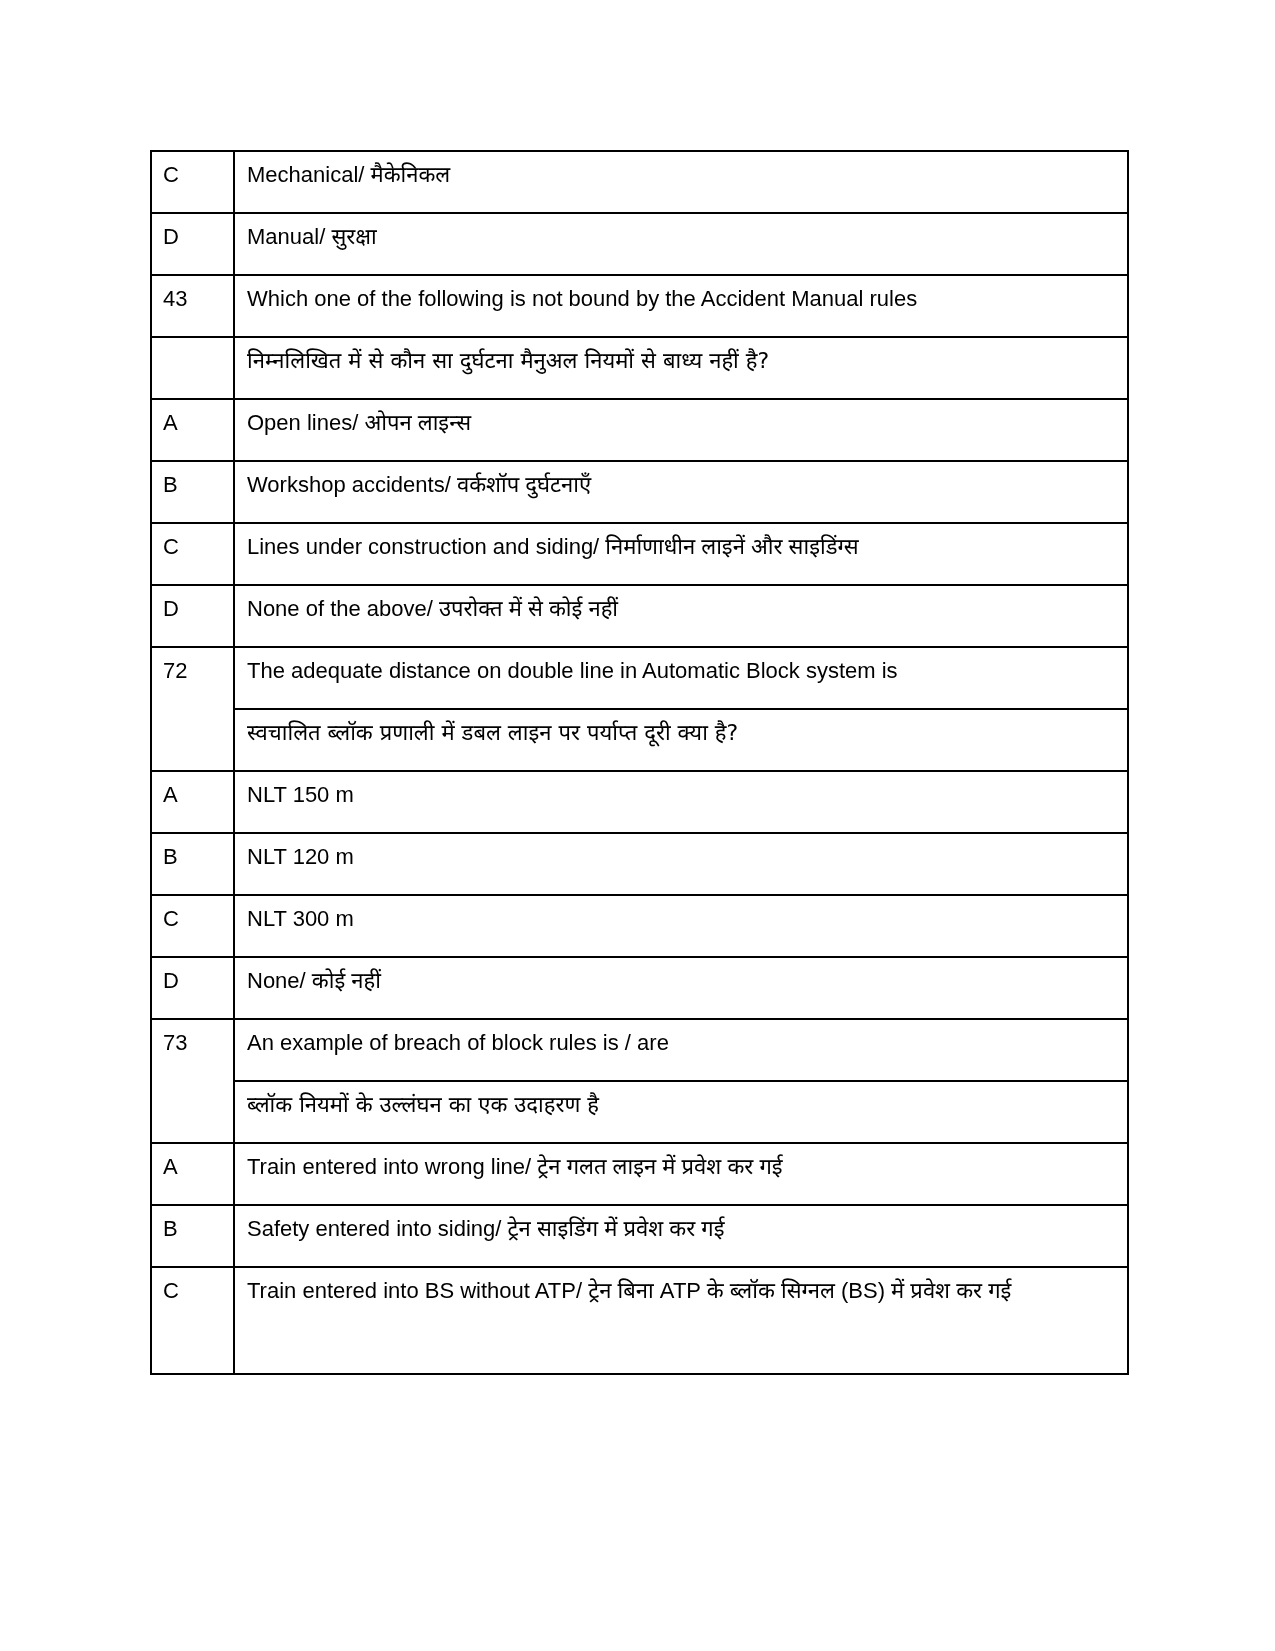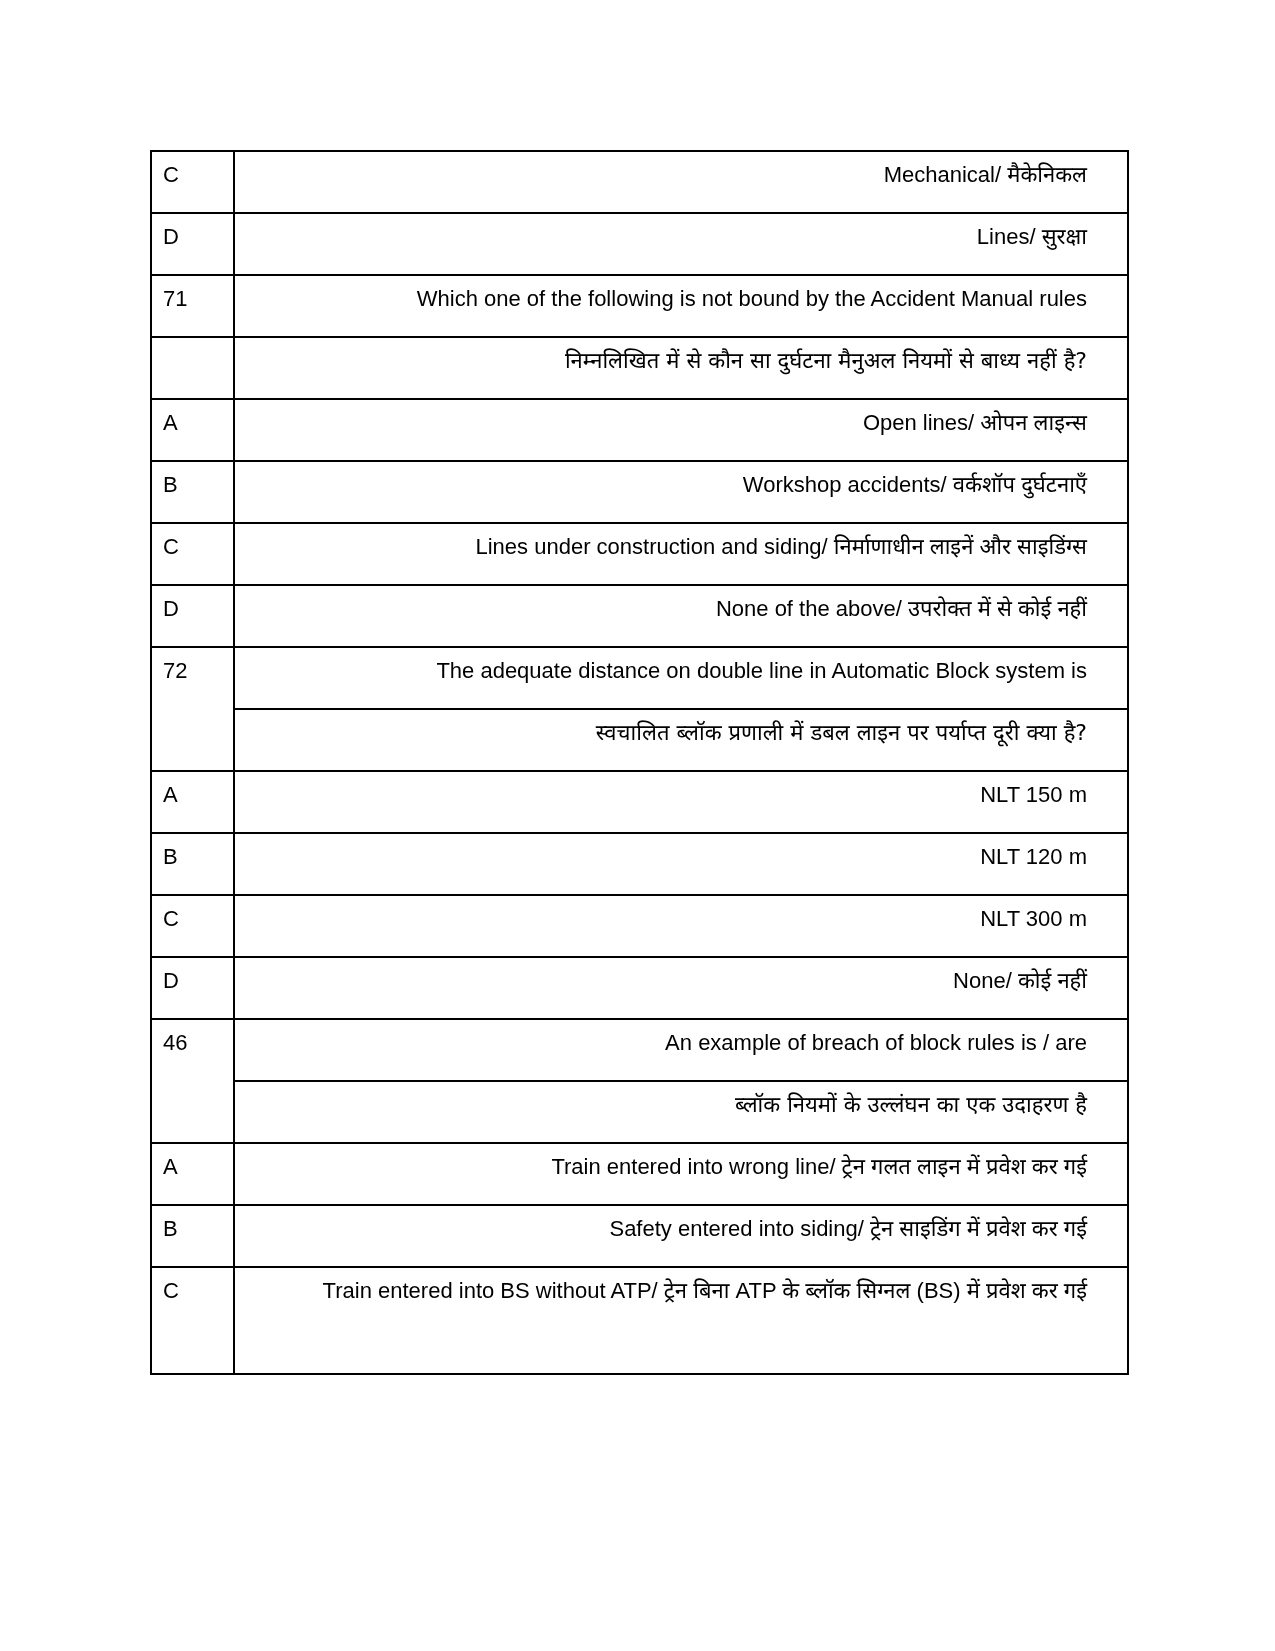--- a/index.html
+++ b/index.html
@@ -43,21 +43,20 @@
       box-sizing: border-box;
       overflow: hidden;
       white-space: normal;
     }
     table.qtable td.label {
       padding-left: 11px;
     }
     table.qtable td.text {
       padding-left: 12px;
       padding-right: 40px;
-      text-align: right;
     }
     table.qtable tr.tall td {
       height: 107px;
     }
     .hi {
       font-family: "DejaVu Sans", "Liberation Sans", sans-serif;
       font-size: 21px;
       margin-left: 44px;
     }
   </style>
@@ -70,24 +69,24 @@
       <col class="c1">
       <col class="c2">
     </colgroup>
     <tbody>
       <tr>
         <td class="label">C</td>
         <td class="text">Mechanical/ मैकेनिकल</td>
       </tr>
       <tr>
         <td class="label">D</td>
-        <td class="text">Lines/ सुरक्षा</td>
+        <td class="text">Manual/ सुरक्षा</td>
       </tr>
       <tr>
-        <td class="label">71</td>
+        <td class="label">43</td>
         <td class="text">Which one of the following is not bound by the Accident Manual rules</td>
       </tr>
       <tr>
         <td class="label"></td>
         <td class="text hi">निम्नलिखित में से कौन सा दुर्घटना मैनुअल नियमों से बाध्य नहीं है?</td>
       </tr>
       <tr>
         <td class="label">A</td>
         <td class="text">Open lines/ ओपन लाइन्स</td>
       </tr>
@@ -120,21 +119,21 @@
       </tr>
       <tr>
         <td class="label">C</td>
         <td class="text">NLT 300 m</td>
       </tr>
       <tr>
         <td class="label">D</td>
         <td class="text">None/ कोई नहीं</td>
       </tr>
       <tr>
-        <td class="label" rowspan="2">46</td>
+        <td class="label" rowspan="2">73</td>
         <td class="text">An example of breach of block rules is / are</td>
       </tr>
       <tr>
         <td class="text hi">ब्लॉक नियमों के उल्लंघन का एक उदाहरण है</td>
       </tr>
       <tr>
         <td class="label">A</td>
         <td class="text">Train entered into wrong line/ ट्रेन गलत लाइन में प्रवेश कर गई</td>
       </tr>
       <tr>

